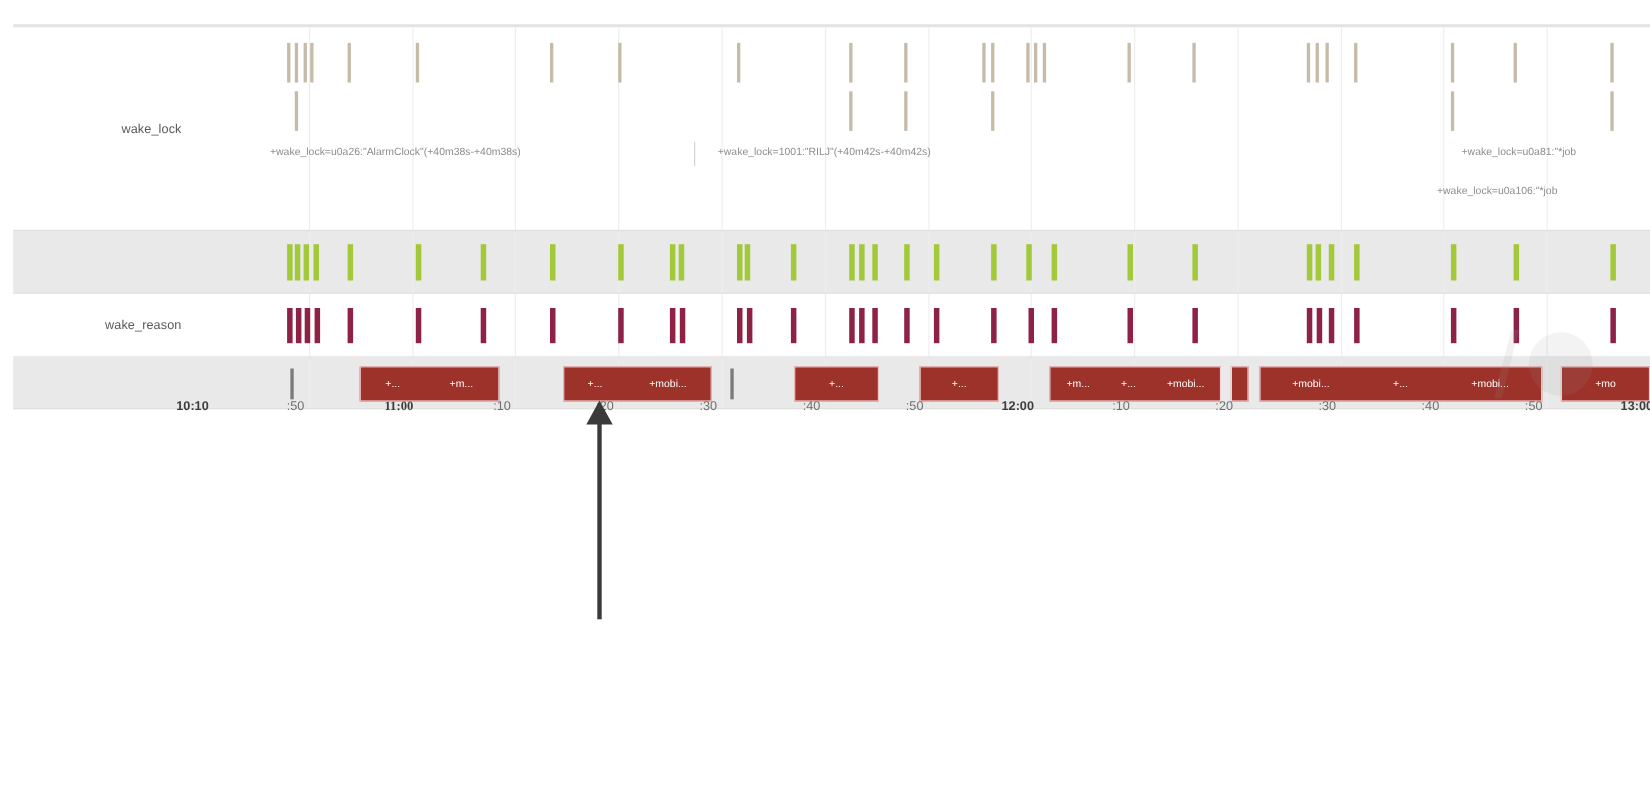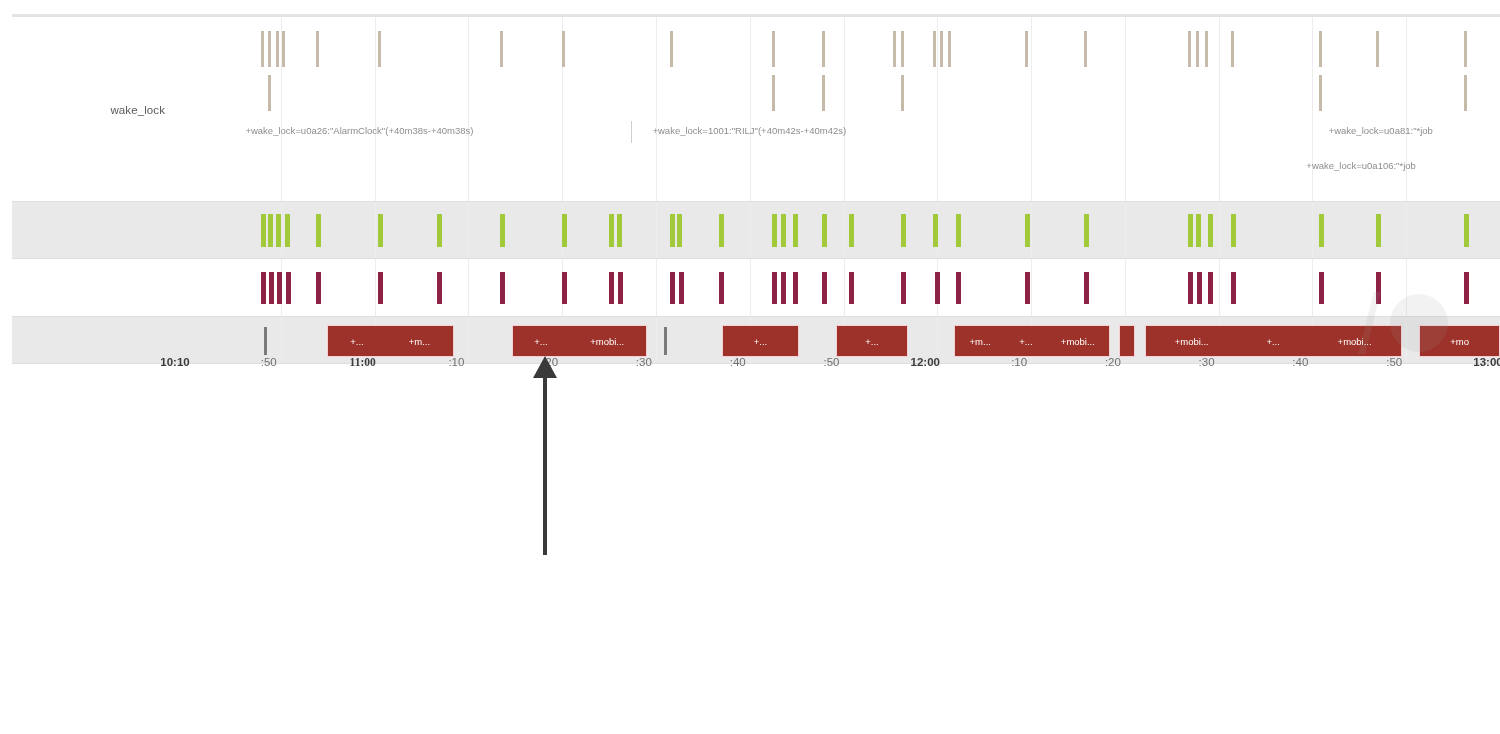--- a/index.html
+++ b/index.html
@@ -1,21 +1,21 @@
 <!DOCTYPE html>
 <html><head>
 <meta charset="utf-8">
 <style>
   html,body{margin:0;padding:0;}
   body{
     width:1500px;height:734px;background:#ffffff;
     font-family:"Liberation Sans", sans-serif;
     overflow:hidden;position:relative;
   }
-  #stage{position:absolute;left:0;top:0;width:1500px;height:518px;}
+  #stage{position:absolute;left:0;top:8px;width:1500px;height:518px;}
 
   
   .chart{position:absolute;left:12px;top:14px;width:1488px;height:336px;}
   .chart-topline{position:absolute;left:0;top:0;width:1488px;height:3px;background:#e3e3e3;}
 
   .row{position:absolute;left:0;width:1488px;box-sizing:border-box;}
   .row.alt{background:#e9e9e9;}
   .row.plain{background:#ffffff;}
 
   .row-label{
@@ -193,20 +193,21 @@
           <div class="tick tick-run" style="left: 1009.04px; top: 12px; height: 33px;"></div>
           <div class="tick tick-run" style="left: 1020.86px; top: 12px; height: 33px;"></div>
           <div class="tick tick-run" style="left: 1044.49px; top: 12px; height: 33px;"></div>
           <div class="tick tick-run" style="left: 1132.46px; top: 12px; height: 33px;"></div>
           <div class="tick tick-run" style="left: 1188.92px; top: 12px; height: 33px;"></div>
           <div class="tick tick-run" style="left: 1276.89px; top: 12px; height: 33px;"></div>
         </div>
     </div>
 
     <div class="row plain" id="row-wake_reason" style="top:245px;height:58px;">
+      <div class="row-label">wake_reason</div>
       <div class="row-track" id="track-wake_reason">
           <div class="gridline" style="left: 93.7482px;"></div>
           <div class="gridline" style="left: 187.628px;"></div>
           <div class="gridline" style="left: 281.376px;"></div>
           <div class="gridline" style="left: 375.124px;"></div>
           <div class="gridline" style="left: 468.872px;"></div>
           <div class="gridline" style="left: 562.752px;"></div>
           <div class="gridline" style="left: 656.5px;"></div>
           <div class="gridline" style="left: 750.248px;"></div>
           <div class="gridline" style="left: 844.128px;"></div>

